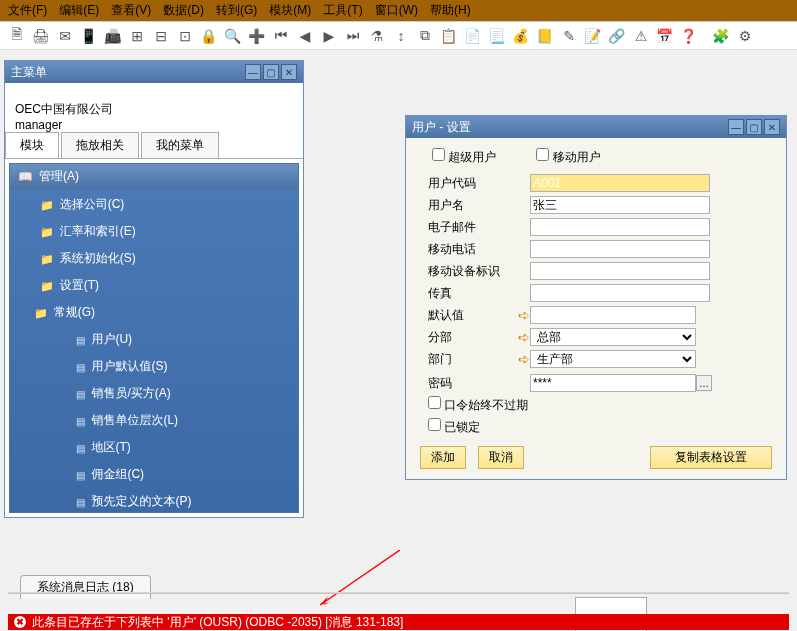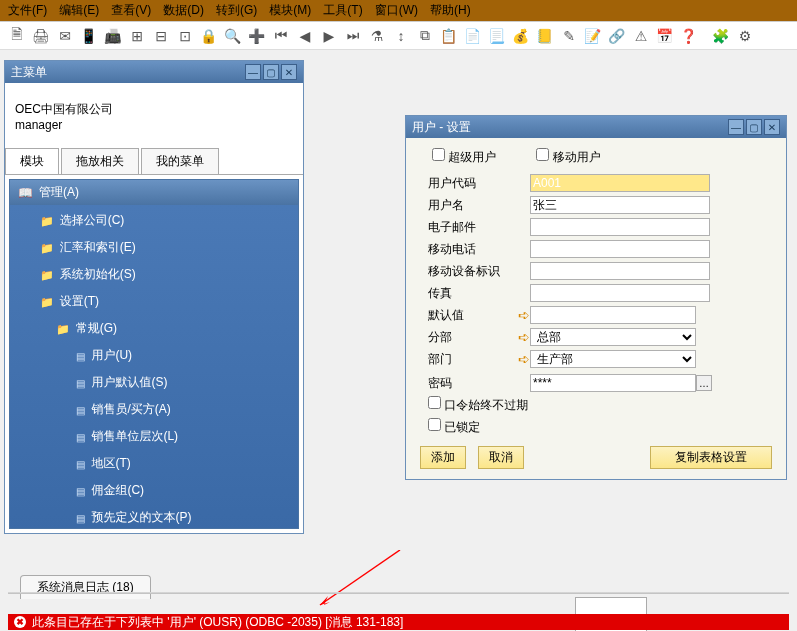--- a/index.html
+++ b/index.html
@@ -10,29 +10,29 @@
 
 .toolbar { background: #fff; height: 28px; padding: 4px 8px; display: flex; gap: 6px; align-items: center; border-bottom: 1px solid #ddd; }
 .tool { width: 18px; height: 18px; display: flex; align-items: center; justify-content: center; font-size: 14px; color: #555; cursor: pointer; }
 
 .main-menu-window { position: absolute; left: 4px; top: 60px; width: 300px; background: #fff; border: 1px solid #6b8fb8; }
 .window-titlebar { background: linear-gradient(#6a93c3,#4a73a3); color: #fff; height: 22px; display: flex; align-items: center; padding: 0 6px; justify-content: space-between; }
 .window-titlebar .wbtns { display: flex; gap: 2px; }
 .wbtn { width: 16px; height: 16px; background: #8ab0d8; border: 1px solid #3b5f8a; display: flex; align-items: center; justify-content: center; font-size: 10px; cursor: pointer; color:#1a3a5a; }
 
 .company { padding: 18px 10px 0; }
-.tabs { display: flex; margin-top: 16px; border-bottom: 1px solid #aaa; text-align: center; }
+.tabs { display: flex; margin-top: 0; border-bottom: 1px solid #aaa; text-align: center; }
 .tab { padding: 4px 14px; background: #f7f7f7; border: 1px solid #aaa; border-bottom: none; margin-right: 2px; cursor: pointer; }
 .tab.active { background: #fff; }
 
 .tree { border: 1px solid #4a73a3; margin: 4px; height: 350px; overflow: auto; background: #fff; }
 .tree-header { background: linear-gradient(#6a93c3,#4a73a3); color: #fff; padding: 4px 8px; display:flex; align-items:center; gap:6px;}
 .tree-body { background: linear-gradient(#4a79b6,#3a69a6); color: #fff; padding: 2px 0; min-height: 320px;}
 .tree-item { padding: 5px 8px 5px 30px; cursor: pointer; display:flex; align-items:center; gap:6px; white-space:nowrap;}
-.tree-item.lvl2 { padding-left: 46px; }
+.tree-item.lvl2 { padding-left: 24px; }
 .tree-item.lvl3 { padding-left: 66px; }
 .icon-folder::before { content:"📁"; font-size:11px; }
 .icon-file::before { content:"▤"; font-size:10px; color:#cfe2f8; }
 
 .user-window { position: absolute; left: 405px; top: 115px; width: 382px; background: #F5F5EE; border: 1px solid #6b8fb8; }
 .user-body { padding: 10px 14px; }
 .row { display: flex; align-items: center; margin-bottom: 4px; }
 .row label { width: 90px; margin-left: 8px; }
 .row .arrow { color:#d98800; width:12px; font-size:14px; }
 .row input[type=text], .row input[type=password], .row select.combo { height: 18px; border: 1px solid #b0b0b0; background:#fff; padding:0 2px; }
@@ -188,21 +188,21 @@
     </div>
   </div>
   <div class="user-body">
     <div class="check-row">
       <label><input type="checkbox" style=""> <span>超级用户</span></label>
       <label><input type="checkbox" style=""> <span>移动用户</span></label>
     </div>
     <div class="row">
         <label>用户代码</label>
         <span class="arrow"></span>
-        <input class="field highlight" type="text" style="color: rgb(255, 255, 255); background: linear-gradient(90deg, rgb(51, 153, 255) 0px, rgb(51, 153, 255) 32px, rgb(255, 232, 138) 32px);" value="A001">
+        <input class="field highlight" type="text" style="color: rgb(255, 255, 255); background: linear-gradient(90deg, rgb(51, 153, 255) 0px, rgb(51, 153, 255) 32px, rgb(255, 232, 138) 32px); font-style: italic;" value="A001">
         <span id="sel-overlay"></span>
       </div>
     <div class="row">
         <label>用户名</label>
         <span class="arrow"></span>
         <input class="field" type="text" value="张三" style="">
       </div>
     <div class="row">
         <label>电子邮件</label>
         <span class="arrow"></span>

